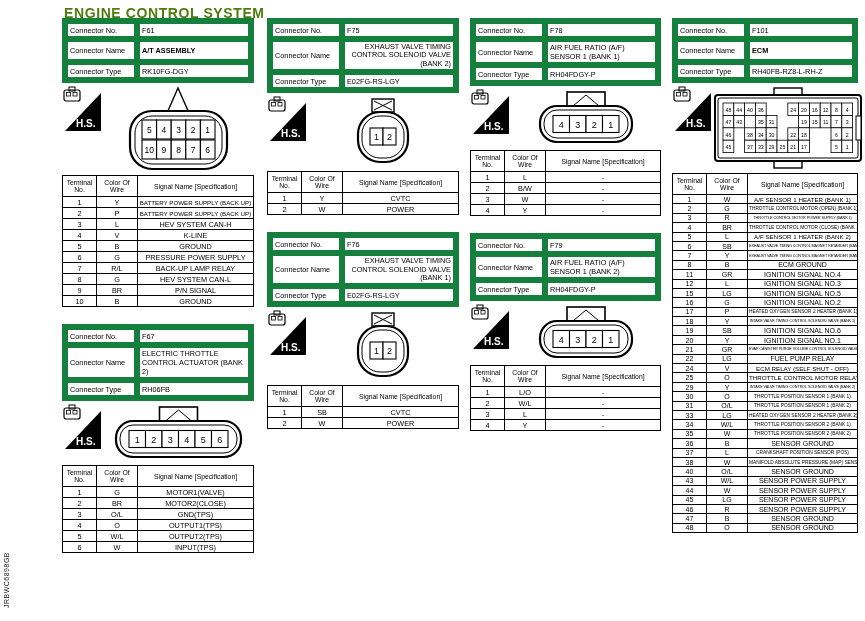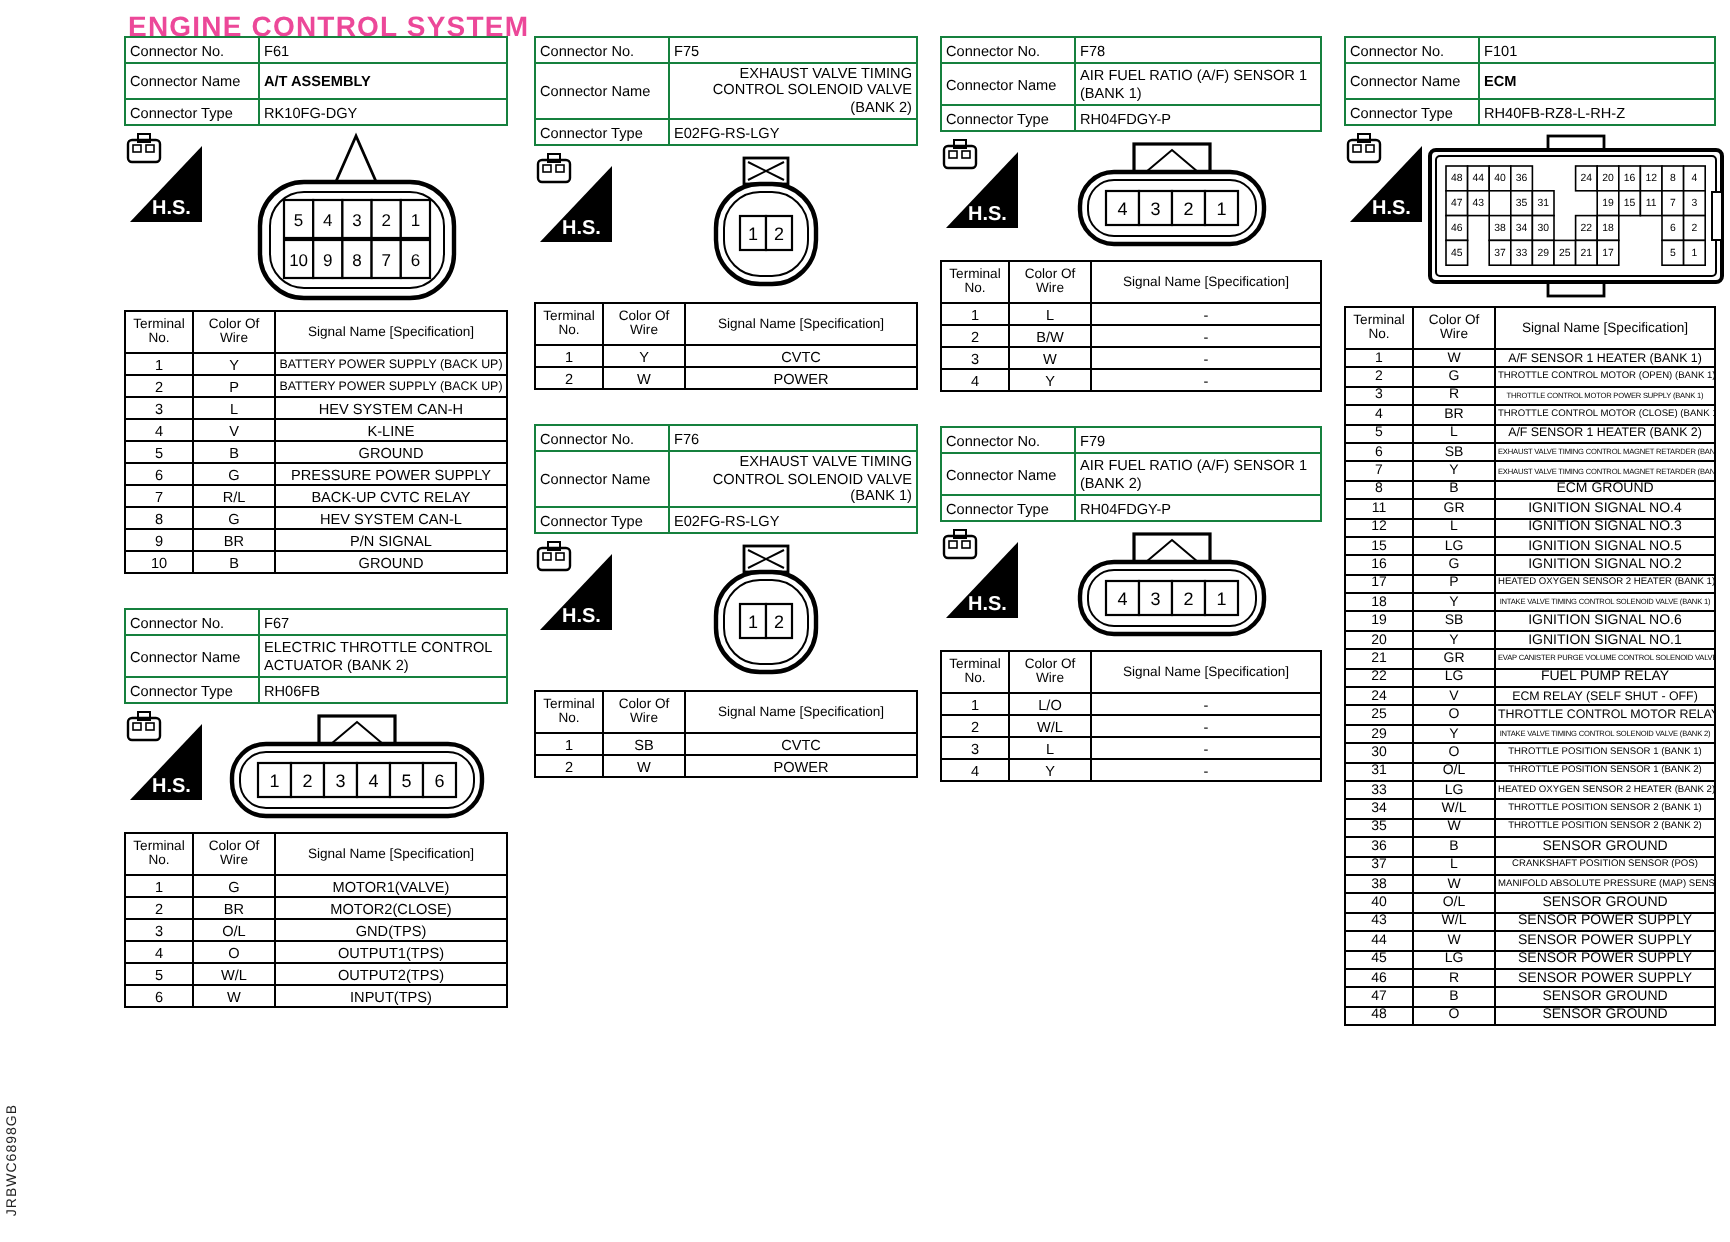--- a/index.html
+++ b/index.html
@@ -2,36 +2,36 @@
 <html><head>
 <meta charset="utf-8">
 <style>
   html,body{margin:0;padding:0;}
   body{
     width:865px;height:621px;position:relative;background:#ffffff;
     font-family:"Liberation Sans",sans-serif;color:#000;overflow:hidden;
   }
   .page-title{
     position:absolute;left:64px;top:5px;font-size:14px;font-weight:bold;
-    letter-spacing:.6px;color:#ec4899;
+    letter-spacing:.6px;color:#4d7c0f;
   }
   .side-code{
     position:absolute;left:3px;top:552px;font-size:7px;color:#222;
     writing-mode:vertical-rl;transform:rotate(180deg);letter-spacing:.5px;
   }
   .col{position:absolute;top:18px;}
   #col1{left:62px;width:192px;}
   #col2{left:267px;width:192px;}
   #col3{left:470px;width:191px;}
   #col4{left:672px;width:186px;}
   .block + .block{margin-top:17px;}
   table{border-collapse:collapse;width:100%;table-layout:fixed;}
   
   .hdr{border:1.5px solid #000;margin-bottom:3px;}
-  .hdr td{border:1px solid #15803d;padding:1px 2px;font-size:7.3px;vertical-align:middle;}
+  .hdr td{border:6px solid #15803d;padding:1px 2px;font-size:7.3px;vertical-align:middle;}
   .hdr td.lbl{width:62px;}
   .hdr tr.r1 td,.hdr tr.r3 td{height:10px;}
   .hdr tr.r2 td{height:15px;}
   .nm-lg{font-size:7.3px;font-weight:bold;}
   .nm-sm{font-size:5px;}
   .nm-xs{font-size:4.3px;line-height:1.15;text-align:right;}
   
   .hsrow{display:flex;align-items:flex-start;margin-bottom:3px;min-height:58px;}
   .hswrap{flex:0 0 auto;}
   .gwrap{flex:1;display:flex;justify-content:center;align-items:center;}
@@ -142,21 +142,21 @@
       <td class="sig">GROUND</td>
     </tr>
           <tr>
       <td>6</td>
       <td>G</td>
       <td class="sig">PRESSURE POWER SUPPLY</td>
     </tr>
           <tr>
       <td>7</td>
       <td>R/L</td>
-      <td class="sig">BACK-UP CVTC RELAY</td>
+      <td class="sig">BACK-UP LAMP RELAY</td>
     </tr>
           <tr>
       <td>8</td>
       <td>G</td>
       <td class="sig">HEV SYSTEM CAN-L</td>
     </tr>
           <tr>
       <td>9</td>
       <td>BR</td>
       <td class="sig">P/N SIGNAL</td>

